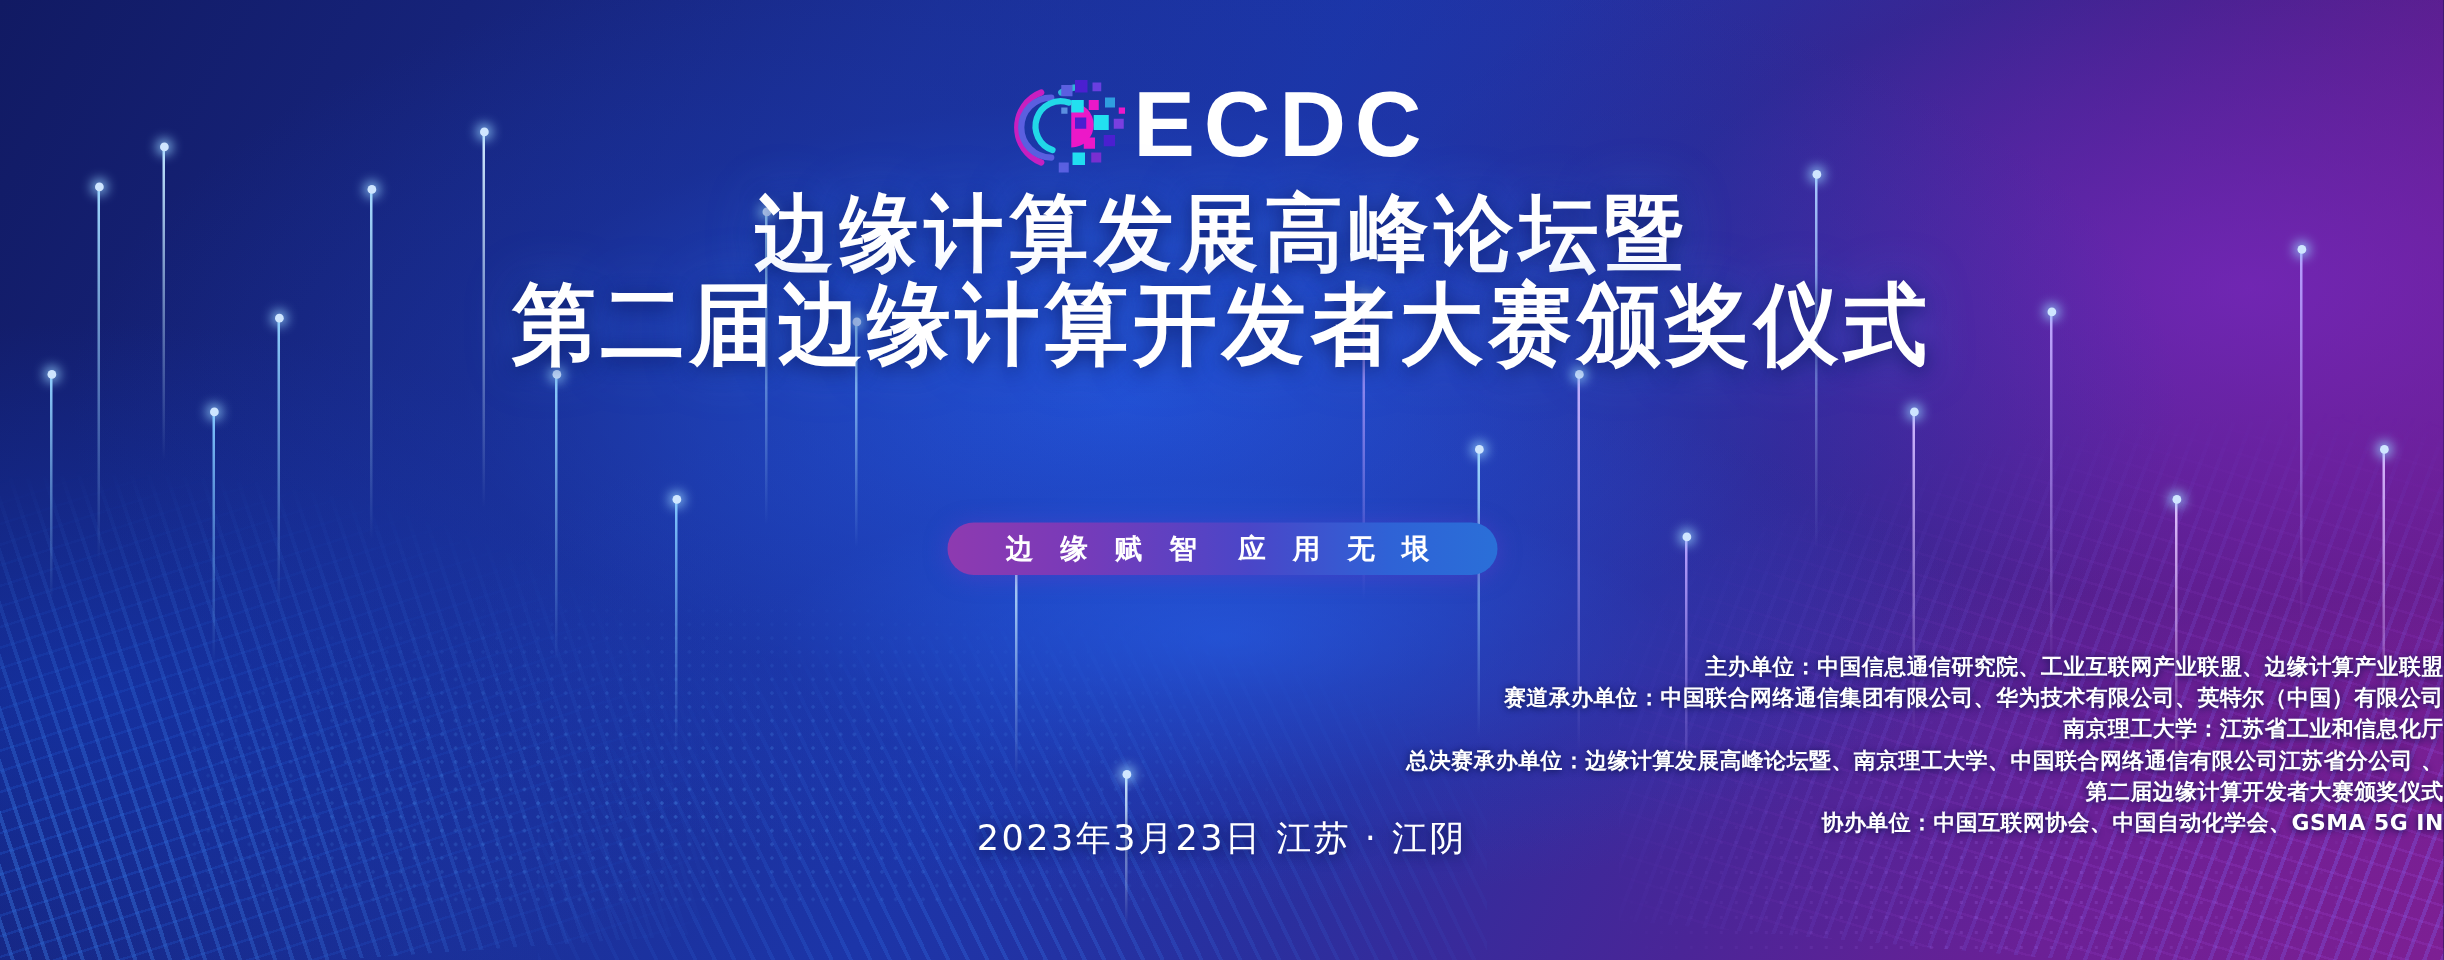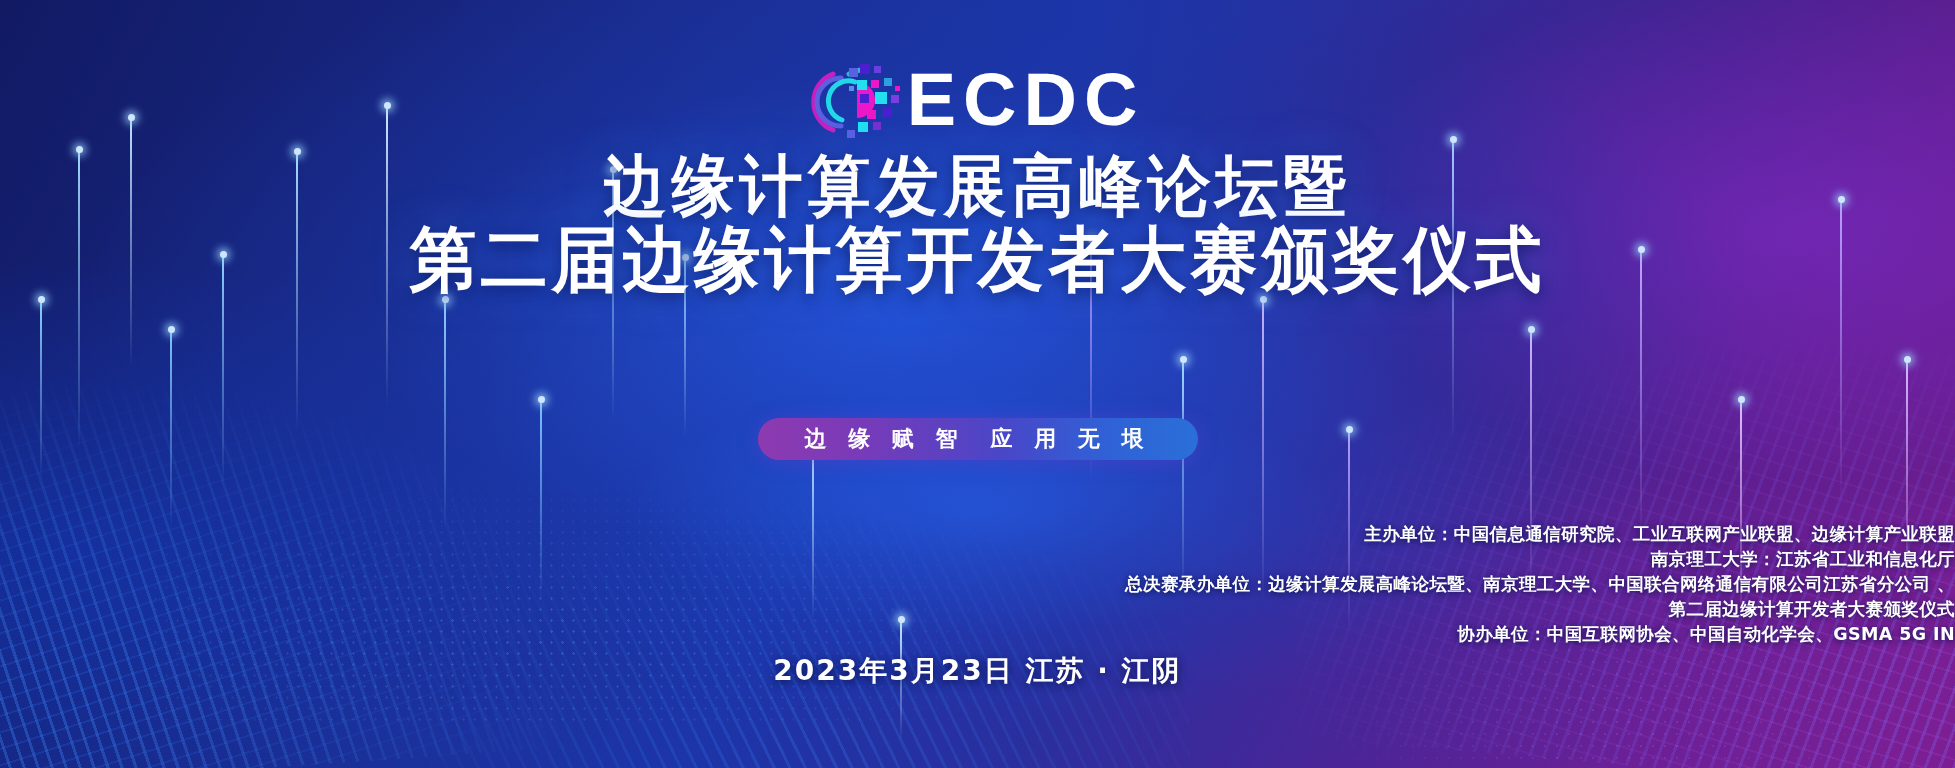--- a/index.html
+++ b/index.html
@@ -87,21 +87,21 @@
   .pill .gap{display:inline-block;width:26px;}
 
   
   .orgs{position:absolute;left:0;right:0;top:478px;text-align:right;margin-top:44px;}
   .org-line{color:#fff;font-size:17.5px;font-weight:700;line-height:25px;letter-spacing:.4px;
     font-family:"DejaVu Sans","Liberation Sans",sans-serif;
     text-shadow:0 1px 6px rgba(6,16,70,.95);white-space:nowrap;}
 
   
   .date{position:absolute;left:0;right:0;top:652px;text-align:center;color:#fff;
-    font-size:28px;font-weight:700;letter-spacing:2px;
+    font-size:28px;font-weight:400;letter-spacing:2px;
     font-family:"DejaVu Sans","Liberation Sans",sans-serif;
     text-shadow:0 2px 10px rgba(6,16,70,.9);}
 </style>
 </head>
 <body>
 
 <div id="stage">
 
   <div class="layer">
     <div class="glow"></div>
@@ -177,20 +177,21 @@
   <div class="pill-wrap">
     <div class="pill">
       <span>边 缘 赋 智</span>
       <span class="gap"></span>
       <span>应 用 无 垠</span>
     </div>
   </div>
 
   <div class="orgs">
     <div class="org-line">主办单位：中国信息通信研究院、工业互联网产业联盟、边缘计算产业联盟</div>
+    <div class="org-line">赛道承办单位：中国联合网络通信集团有限公司、华为技术有限公司、英特尔（中国）有限公司</div>
     <div class="org-line">南京理工大学：江苏省工业和信息化厅</div>
     <div class="org-line">总决赛承办单位：边缘计算发展高峰论坛暨、南京理工大学、中国联合网络通信有限公司江苏省分公司 、</div>
     <div class="org-line">第二届边缘计算开发者大赛颁奖仪式</div>
     <div class="org-line">协办单位：中国互联网协会、中国自动化学会、GSMA 5G IN</div>
   </div>
 
   <div class="date">2023年3月23日  江苏 · 江阴</div>
 
 </div>
 

